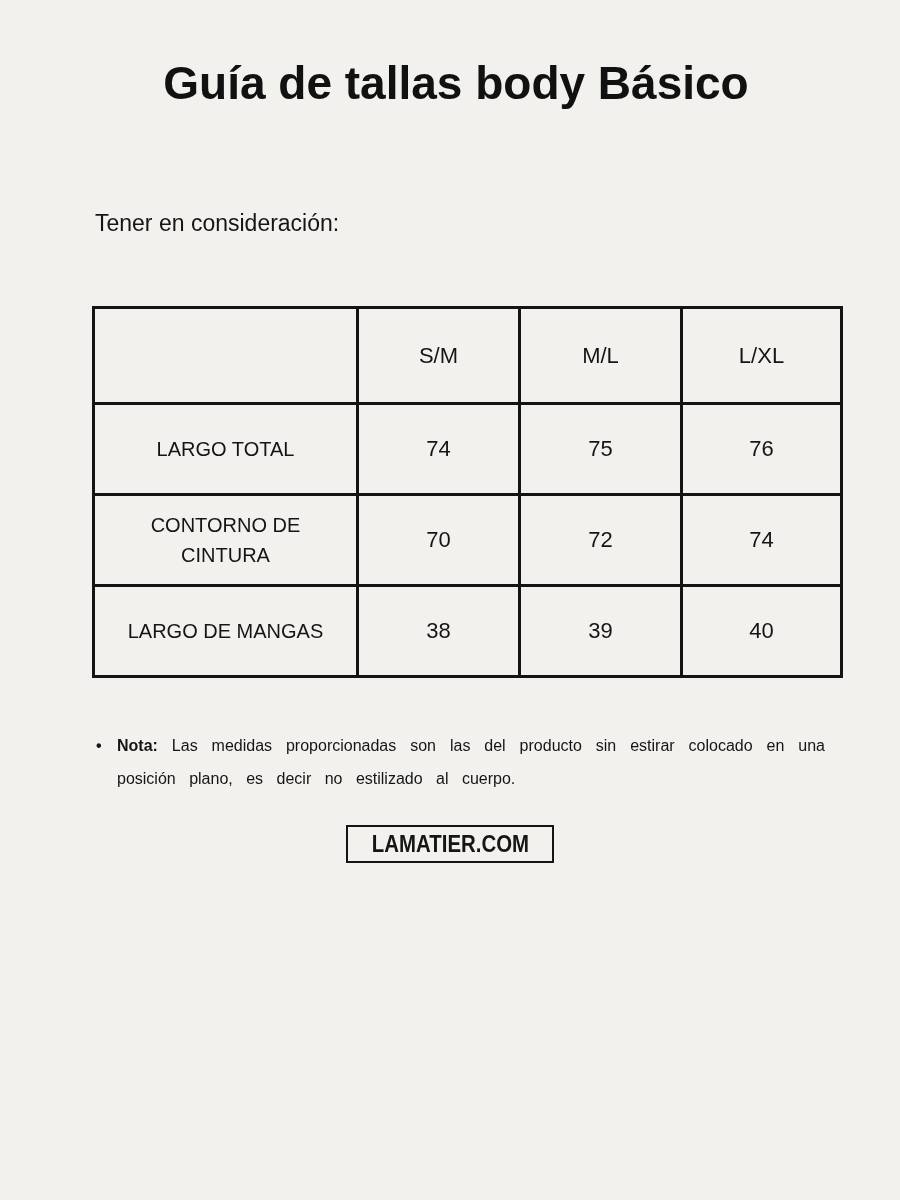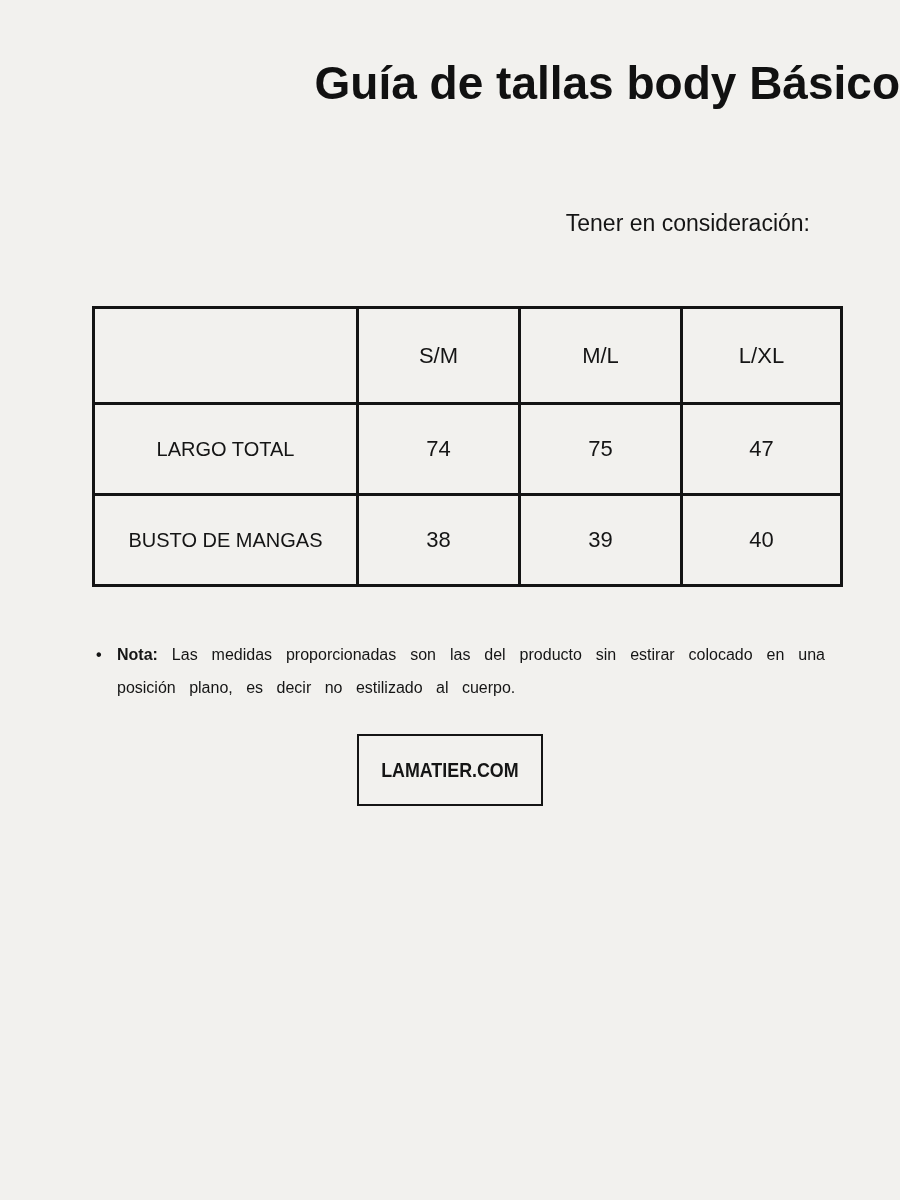--- a/index.html
+++ b/index.html
@@ -8,34 +8,34 @@
     width: 900px;
     height: 1200px;
     background: #f2f1ee;
     color: #151515;
     font-family: "Liberation Sans", "DejaVu Sans", sans-serif;
     overflow: hidden;
   }
 
   .page-title {
     margin: 57px 0 0 12px;
-    text-align: right;
+    text-align: center;
     font-size: 46px;
     line-height: 52px;
     font-weight: bold;
     letter-spacing: 0px;
     color: #111111;
   }
 
   .considerations {
     margin: 98px 90px 0 95px;
     font-size: 23px;
     line-height: 33px;
   }
-  .considerations-heading { margin: 0; text-align: right; }
+  .considerations-heading { margin: 0; }
   .bullet-list {
     list-style: none;
     margin: 3px 0 0 0;
     padding: 0;
   }
   .bullet-list li {
     position: relative;
     text-align: justify;
     word-spacing: 9px;
     margin-top: 3px;
@@ -87,22 +87,22 @@
   }
   .note .note-label { font-weight: bold; }
 
   .footer {
     text-align: center;
     margin-top: 30px;
   }
   .brand-badge {
     display: inline-block;
     border: 2px solid #151515;
-    padding: 22px 10px;
-    font-size: 21px;
+    padding: 3px 10px;
+    font-size: 24px;
     font-weight: bold;
     color: #151515;
   }
   .brand-badge .brand-text {
     display: inline-block;
     transform: scaleX(0.85);
     letter-spacing: 0px;
     white-space: nowrap;
   }
 </style>
@@ -130,24 +130,30 @@
       <th>S/M</th>
       <th>M/L</th>
       <th>L/XL</th>
     </tr>
   </thead>
   <tbody>
     <tr>
       <td class="row-label">LARGO TOTAL</td>
       <td class="size-value">74</td>
       <td class="size-value">75</td>
-      <td class="size-value">47</td>
+      <td class="size-value">76</td>
     </tr>
     <tr>
-      <td class="row-label">BUSTO DE MANGAS</td>
+      <td class="row-label">CONTORNO DE CINTURA</td>
+      <td class="size-value">70</td>
+      <td class="size-value">72</td>
+      <td class="size-value">74</td>
+    </tr>
+    <tr>
+      <td class="row-label">LARGO DE MANGAS</td>
       <td class="size-value">38</td>
       <td class="size-value">39</td>
       <td class="size-value">40</td>
     </tr>
   </tbody>
 </table>
 
 <p class="note"><span class="note-label">Nota:</span> <span>Las medidas proporcionadas son las del producto sin estirar colocado en una posición plano, es decir no estilizado al cuerpo.</span></p>
 
 <div class="footer">

